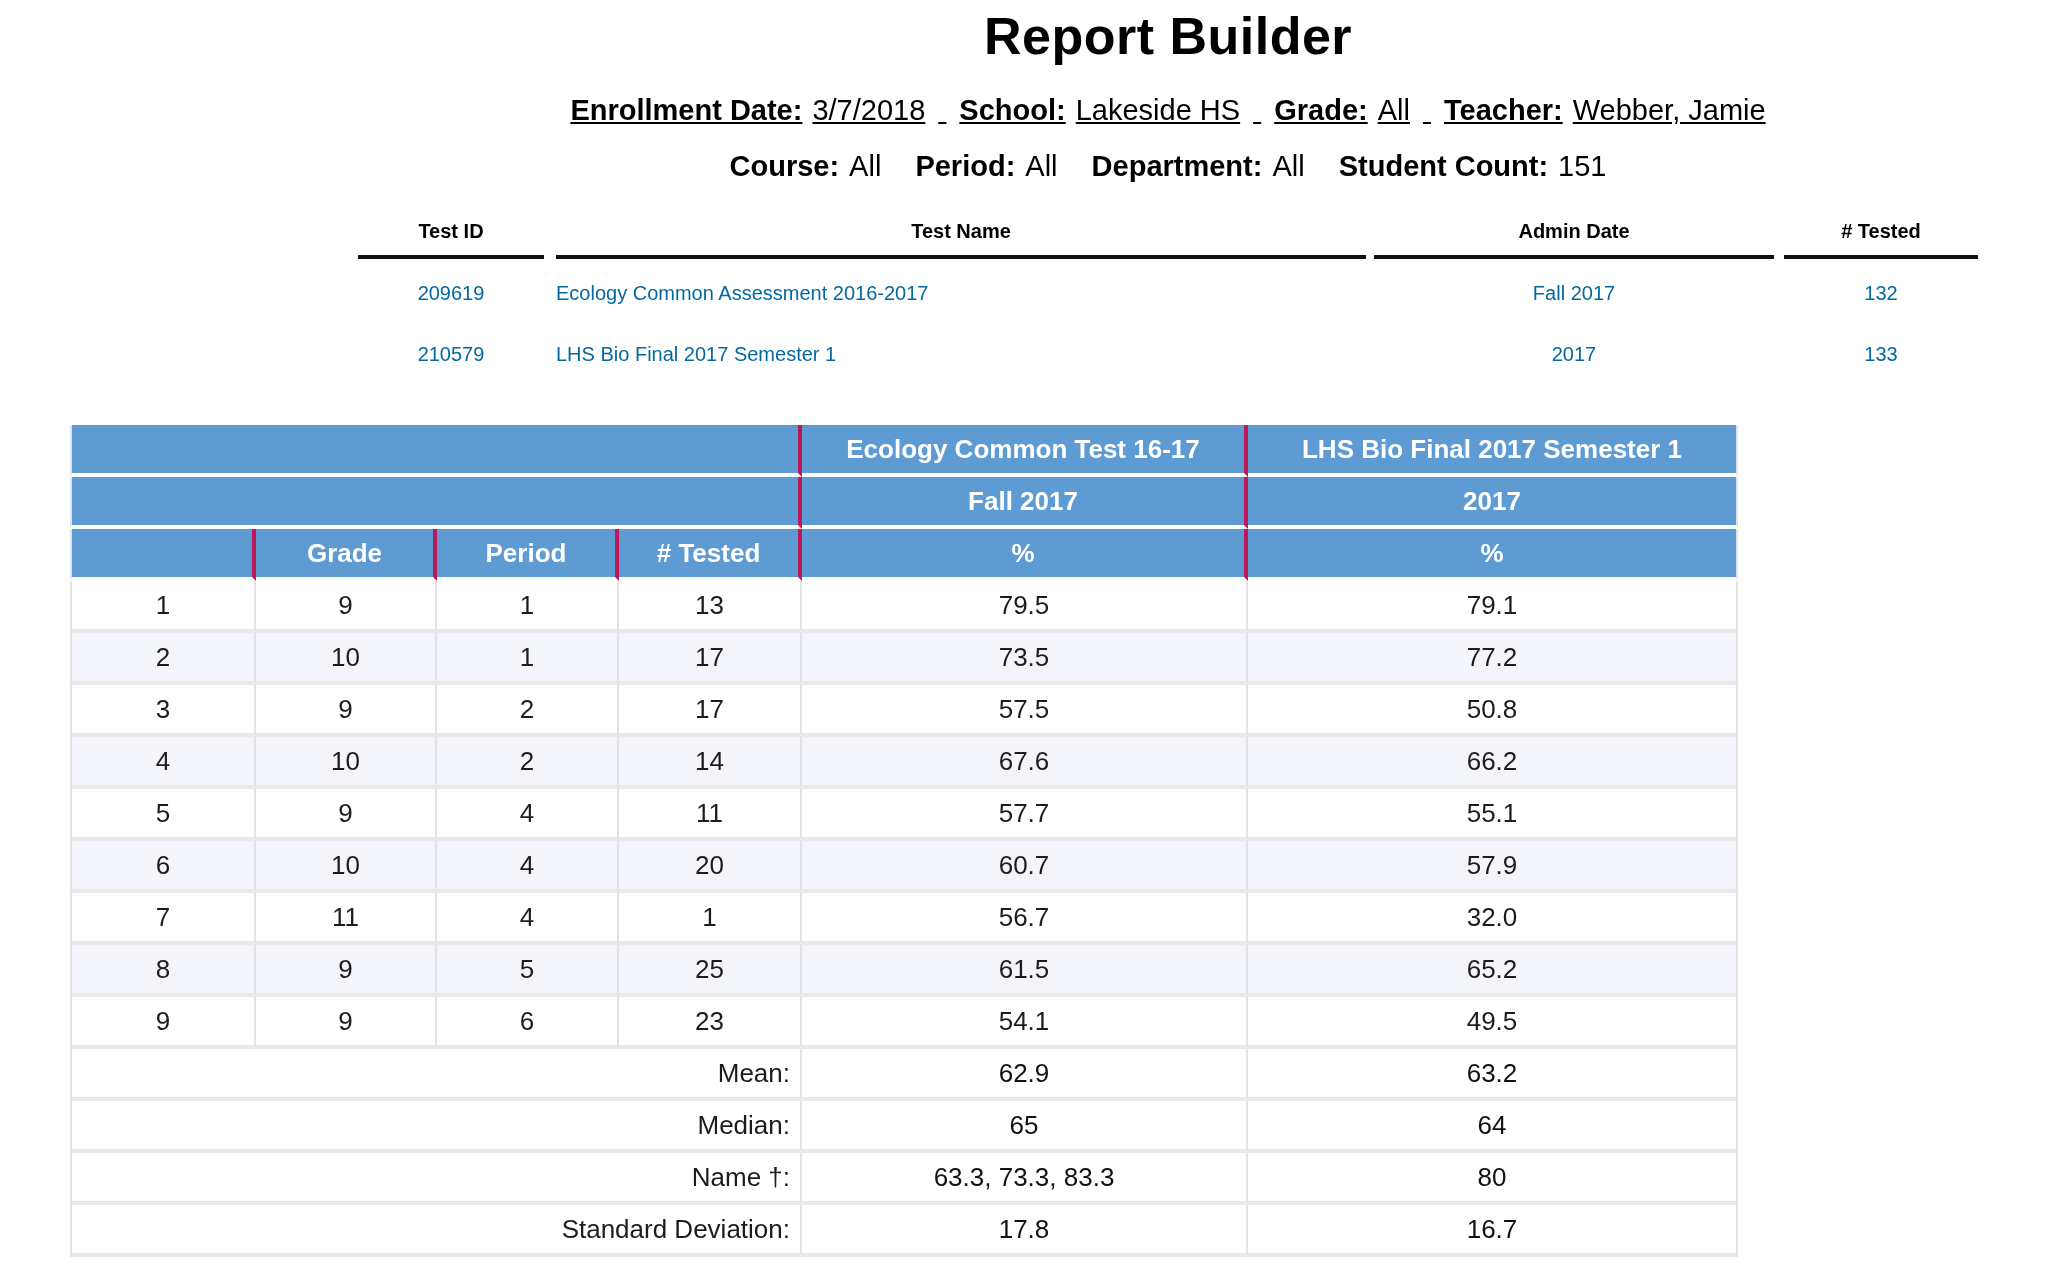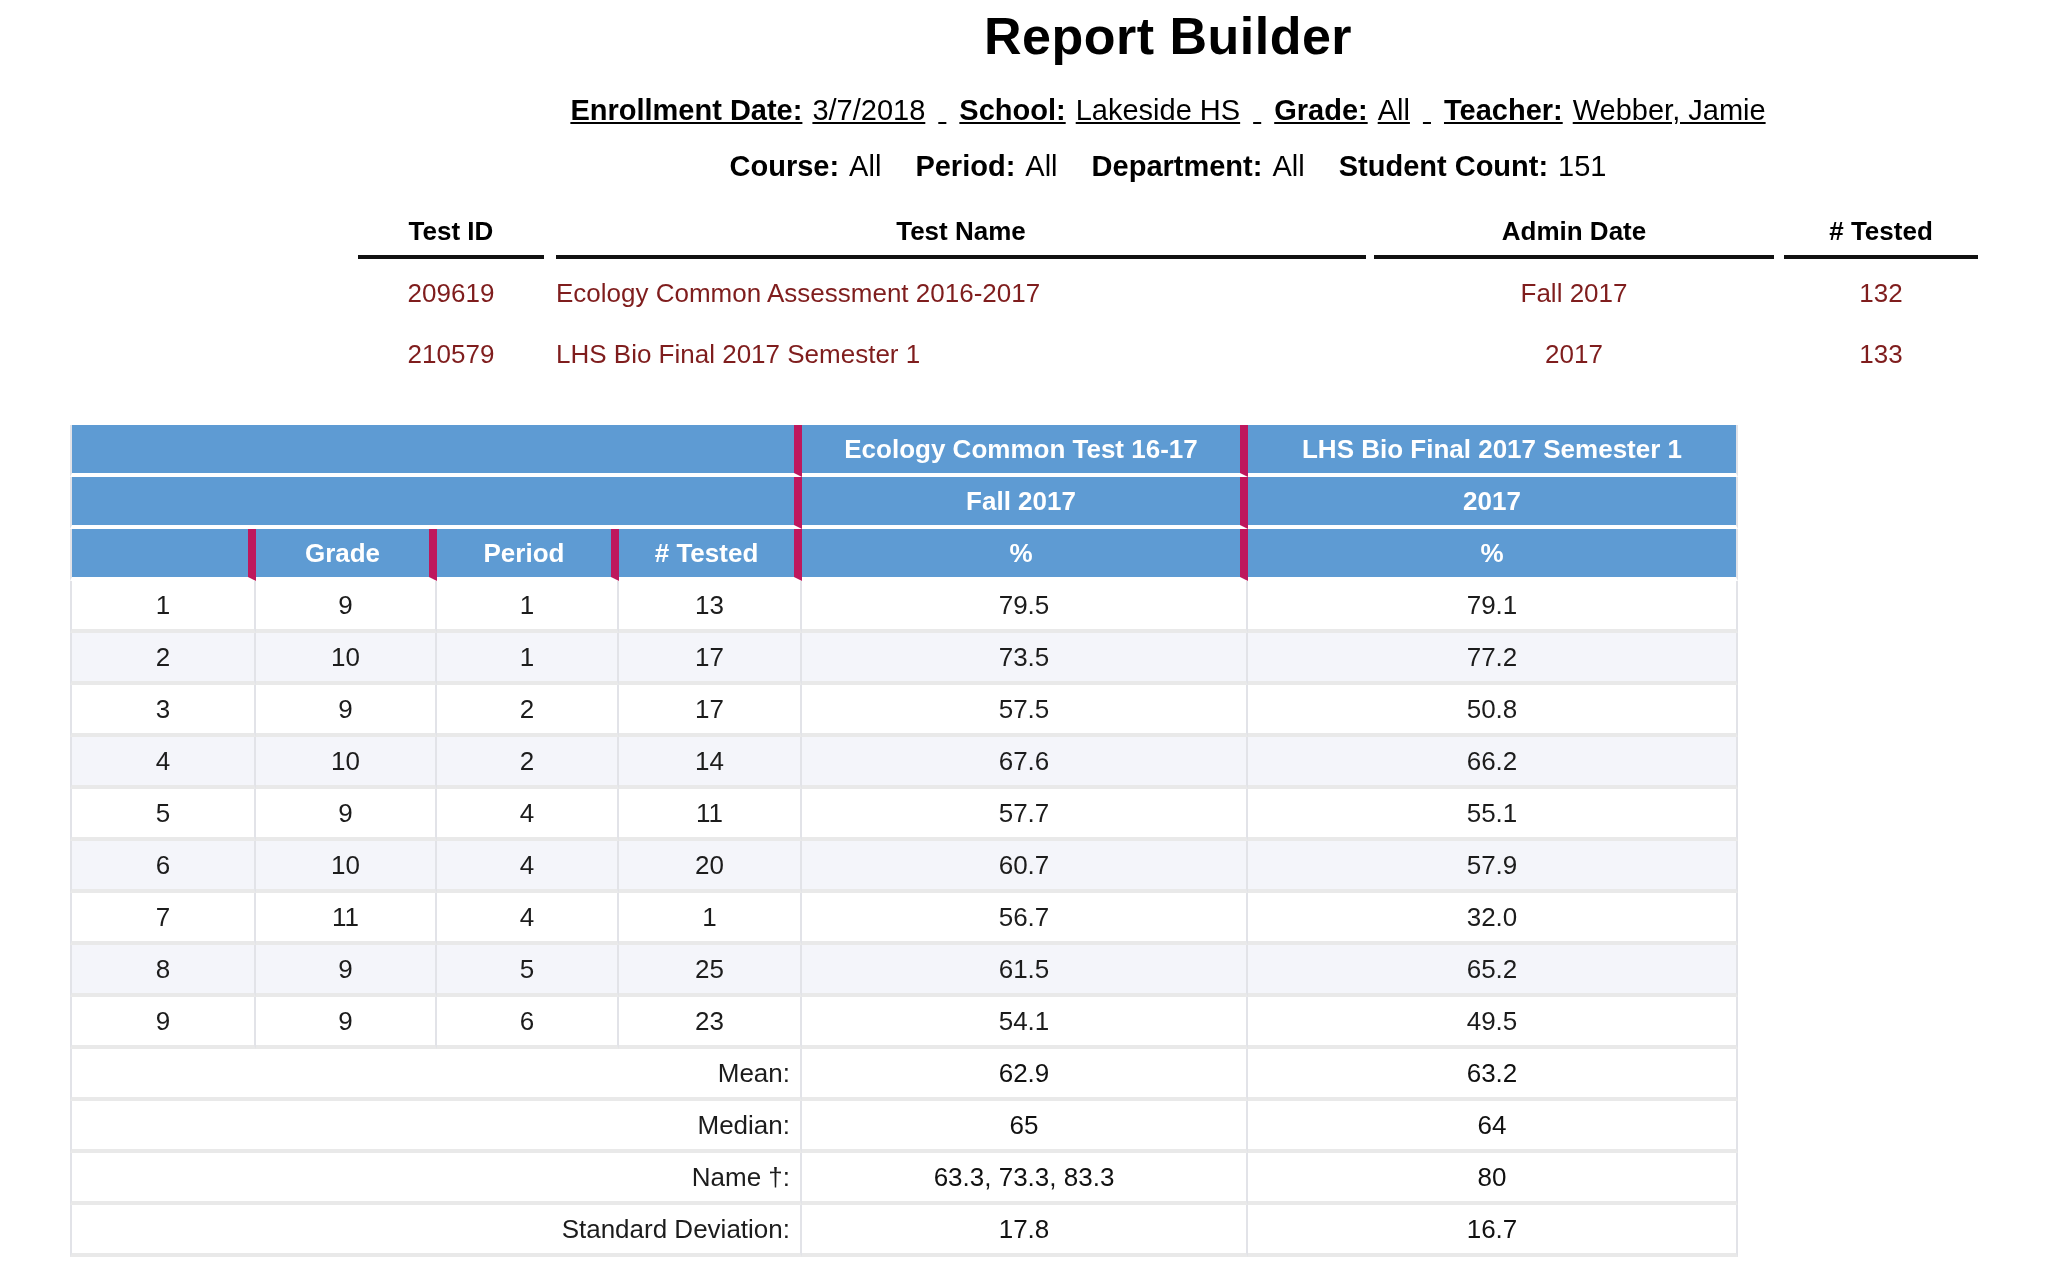--- a/index.html
+++ b/index.html
@@ -35,37 +35,37 @@
   .meta-pair { margin: 0 13px; white-space: nowrap; }
   .meta-label { font-weight: bold; margin-right: 10px; }
   .meta-value { font-weight: normal; }
 
   
   .testlist {
     display: inline-table;
     border-collapse: collapse;
     table-layout: fixed;
     margin-top: 28px;
-    font-size: 26px;
+    font-size: 20px;
   }
   .testlist th {
     font-weight: bold;
     padding-bottom: 7px;
     border-bottom: 4px solid #111111;
     text-align: center;
     line-height: 34px;
   }
   .testlist th.gapcol, .testlist td.gapcol { border-bottom: none; }
   .testlist td {
     height: 62px;
     vertical-align: middle;
     padding-top: 8px;
     text-align: center;
     font-weight: normal;
-    color: #7f1d1d;
+    color: #0369a1;
   }
   .testlist td.name-cell { text-align: left; }
 
   
   .results {
     margin-left: 70px;
     margin-top: 44px;
     width: 1668px;
     border-collapse: separate;
     border-spacing: 0;
@@ -77,21 +77,21 @@
     vertical-align: middle;
     overflow: hidden;
     white-space: nowrap;
   }
   
   .results .h {
     background: #5E9BD3;
     color: #ffffff;
     font-weight: bold;
     text-align: center;
-    border-right: 8px solid #be185d;
+    border-right: 4px solid #be185d;
     border-bottom: 4px solid #ffffff;
   }
   .results .h.lastcol { border-right: 2px solid #E2E3E8; }
   .results .h.firstcol { border-left: 2px solid #E2E3E8; }
   
   .results .d {
     text-align: center;
     color: #1c1c1c;
     font-weight: normal;
     border-right: 2px solid #E2E3E8;

